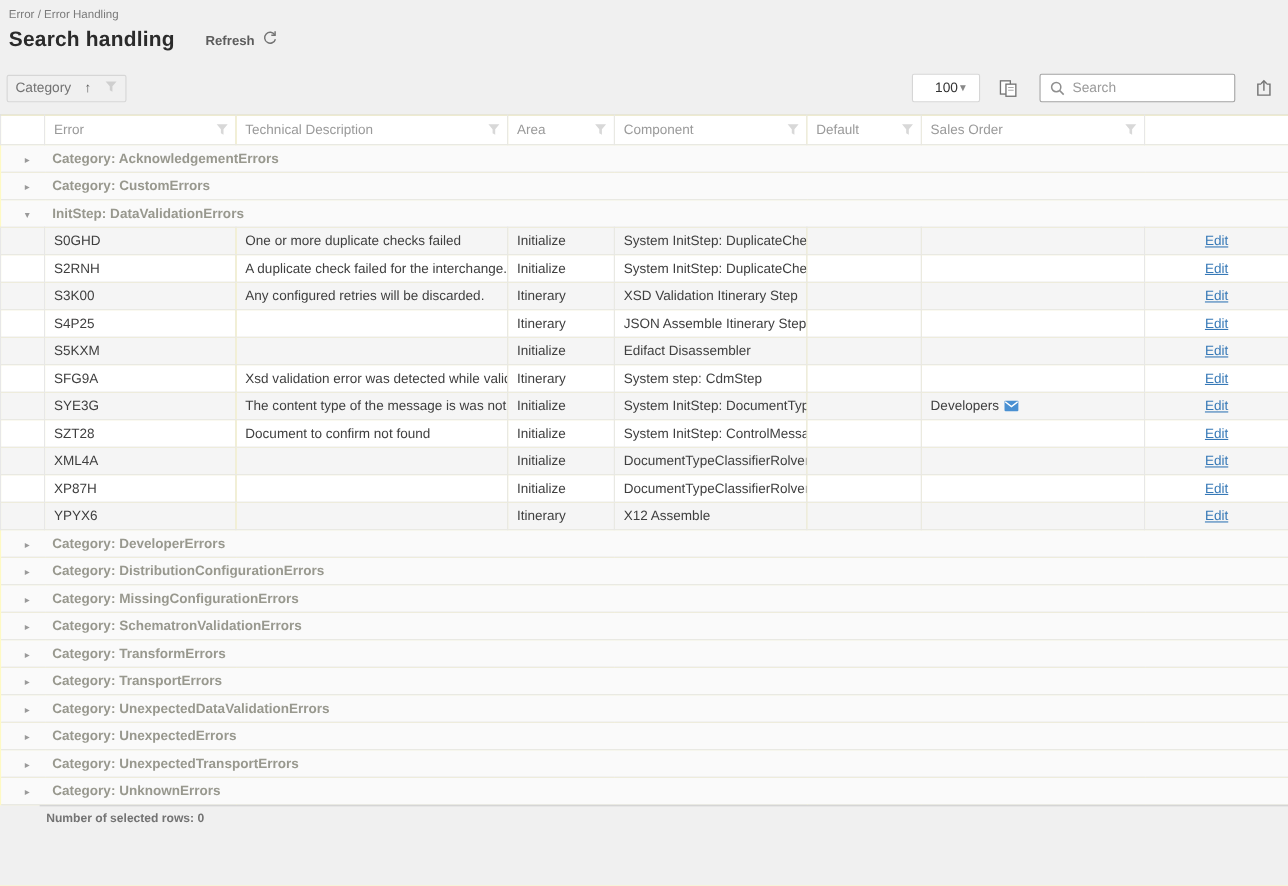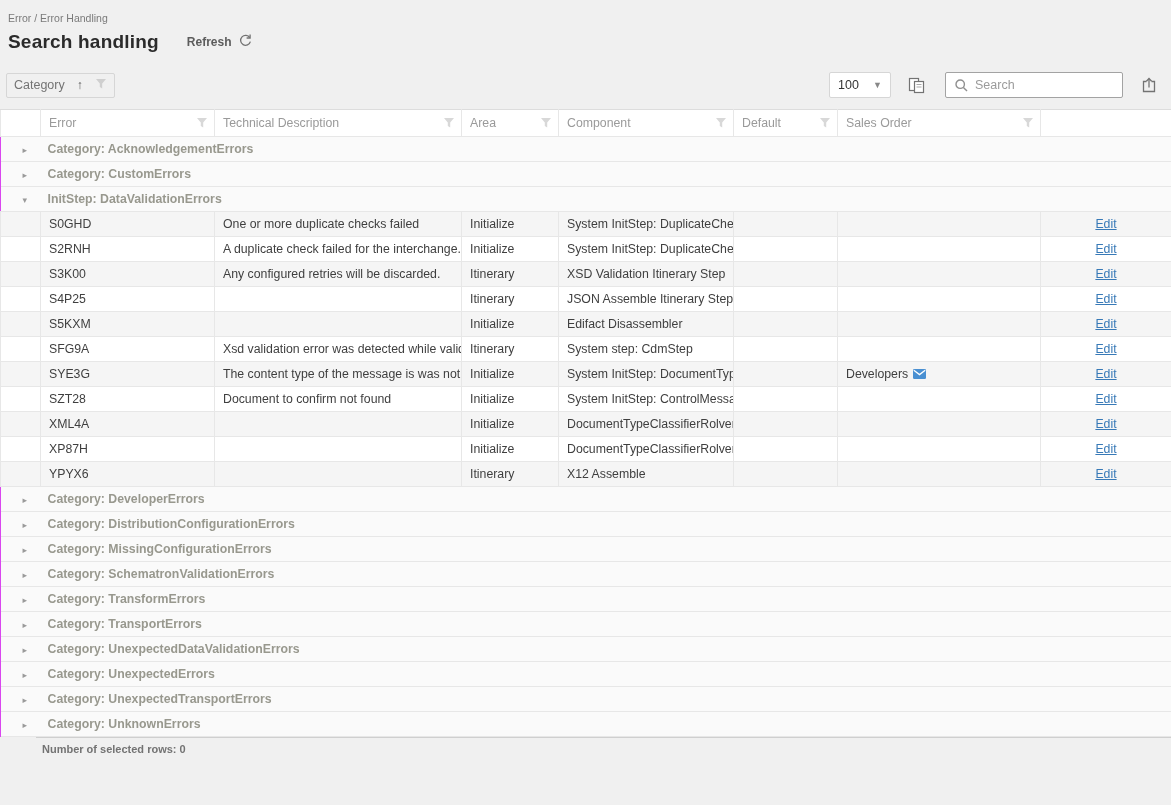--- a/index.html
+++ b/index.html
@@ -3,57 +3,57 @@
 <meta charset="utf-8">
 <style>
   * { margin:0; padding:0; box-sizing:border-box; }
   html,body { width:1171px; height:805px; overflow:hidden; }
   body {
     background:#f0f0f0;
     font-family:"Liberation Sans","DejaVu Sans",sans-serif;
     color:#3f3f3f;
   }
   
-  .page-top { padding:12px 8px 0 8px; }
+  .page-top { padding:7px 8px 0 8px; }
   .breadcrumb { font-size:10.5px; color:#7a7a7a; }
   .title-row { display:flex; align-items:center; margin-top:7px; }
   .page-title { font-size:19px; font-weight:700; color:#2b2b2b; letter-spacing:.2px; }
   .refresh-btn { display:flex; align-items:center; margin-left:28px; cursor:pointer; }
   .refresh-label { font-size:12px; font-weight:700; color:#5c5c5c; margin-right:6px; }
   
   .toolbar { display:flex; align-items:center; height:44px; padding:0 10px 0 6px; margin-top:10px; }
   .group-chip {
     display:flex; align-items:center; gap:12px;
     border:1px solid #d6d6d6; border-radius:2px;
     height:25px; padding:0 7px; color:#737373; font-size:12.5px; cursor:pointer;
   }
   .sort-arrow { font-size:12px; color:#555; }
   .toolbar .spacer { flex:1; }
   .page-size {
     display:flex; align-items:center; justify-content:space-between;
     width:62px; height:26px; background:#fff; border:1px solid #d6d6d6; border-radius:2px;
-    padding:0 8px; font-size:12.5px; color:#333; cursor:pointer;
+    padding:0 20px; font-size:12.5px; color:#333; cursor:pointer;
   }
   .caret-down { font-size:9px; color:#888; }
   .icon-btn { display:flex; align-items:center; justify-content:center; width:24px; height:24px; cursor:pointer; }
   .col-chooser { margin-left:13px; }
   .search-box {
     position:relative; margin-left:17px; width:178px; height:26px;
     background:#fff; border:1px solid #a3a3a3; border-radius:2px;
   }
   .search-box svg { position:absolute; left:8px; top:5px; }
   .search-input {
     width:100%; height:100%; border:none; outline:none; background:transparent;
     padding:0 6px 0 29px; font-size:12.5px; color:#333;
     font-family:"Liberation Sans","DejaVu Sans",sans-serif;
   }
   .search-input::placeholder { color:#9b9b9b; }
   .export-btn { margin-left:14px; }
   
-  table { width:1171px; border-collapse:collapse; table-layout:fixed; background:#d946ef; margin-top:2px; }
+  table { width:1171px; border-collapse:collapse; table-layout:fixed; background:#fef9c3; margin-top:2px; }
   th, td { overflow:hidden; white-space:nowrap; }
   thead th {
     height:27px; border:1px solid #e7e7e7; border-top:1px solid #ddd;
     font-weight:400; font-size:12.3px; color:#9a9a9a; text-align:left; padding:0 6px 0 8px;
     background:#fff;
   }
   .th-inner { display:flex; align-items:center; justify-content:space-between; }
   tbody td { height:25px; border:1px solid #e7e7e7; font-size:12.3px; padding:0 8px; color:#3f3f3f; }
   tr.data-row.odd td { background:#f5f5f5; }
   tr.data-row.even td { background:#fff; }

